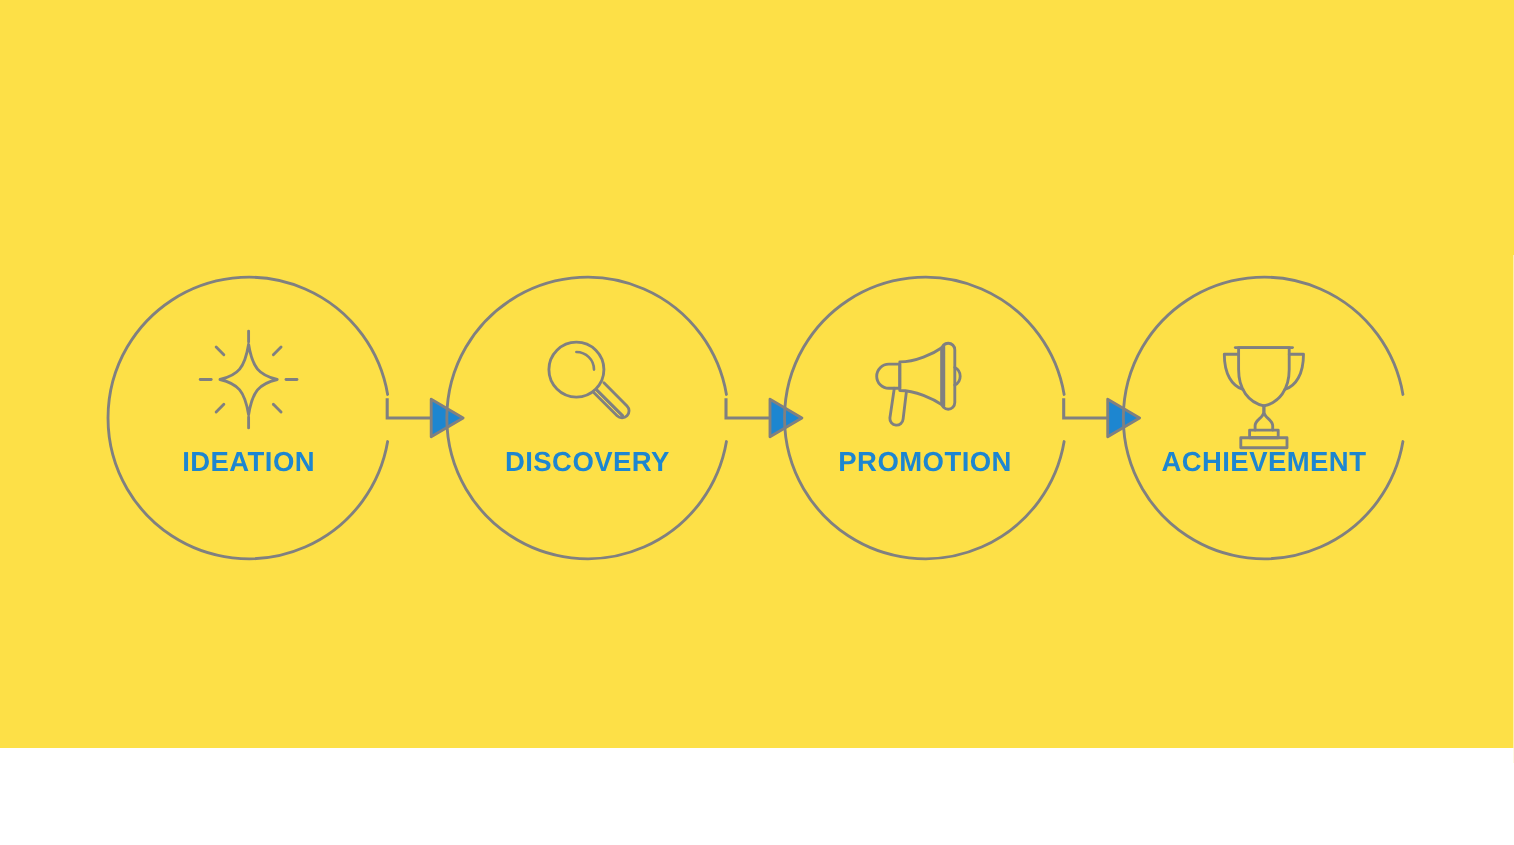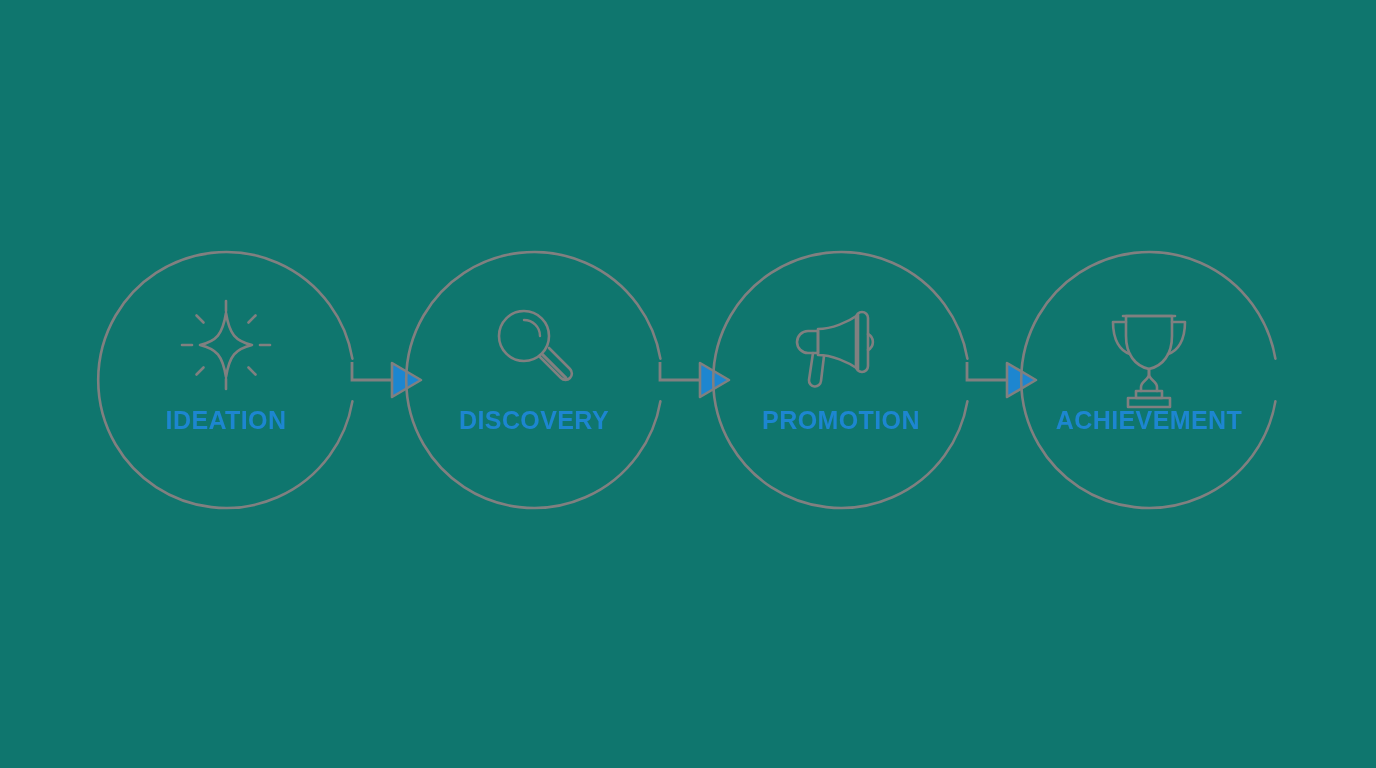--- a/index.html
+++ b/index.html
@@ -10,22 +10,22 @@
   }
   body {
     width: 1376px;
     height: 768px;
     overflow: hidden;
     font-family: "Liberation Sans", sans-serif;
   }
   #stage {
     position: relative;
     width: 1376px;
-    height: 768px;
-    background: #0f766e;
+    height: 680px;
+    background: #fde047;
   }
   #flow-svg {
     position: absolute;
     top: 0;
     left: 0;
     width: 1376px;
     height: 768px;
     display: block;
   }
   .step-label {

